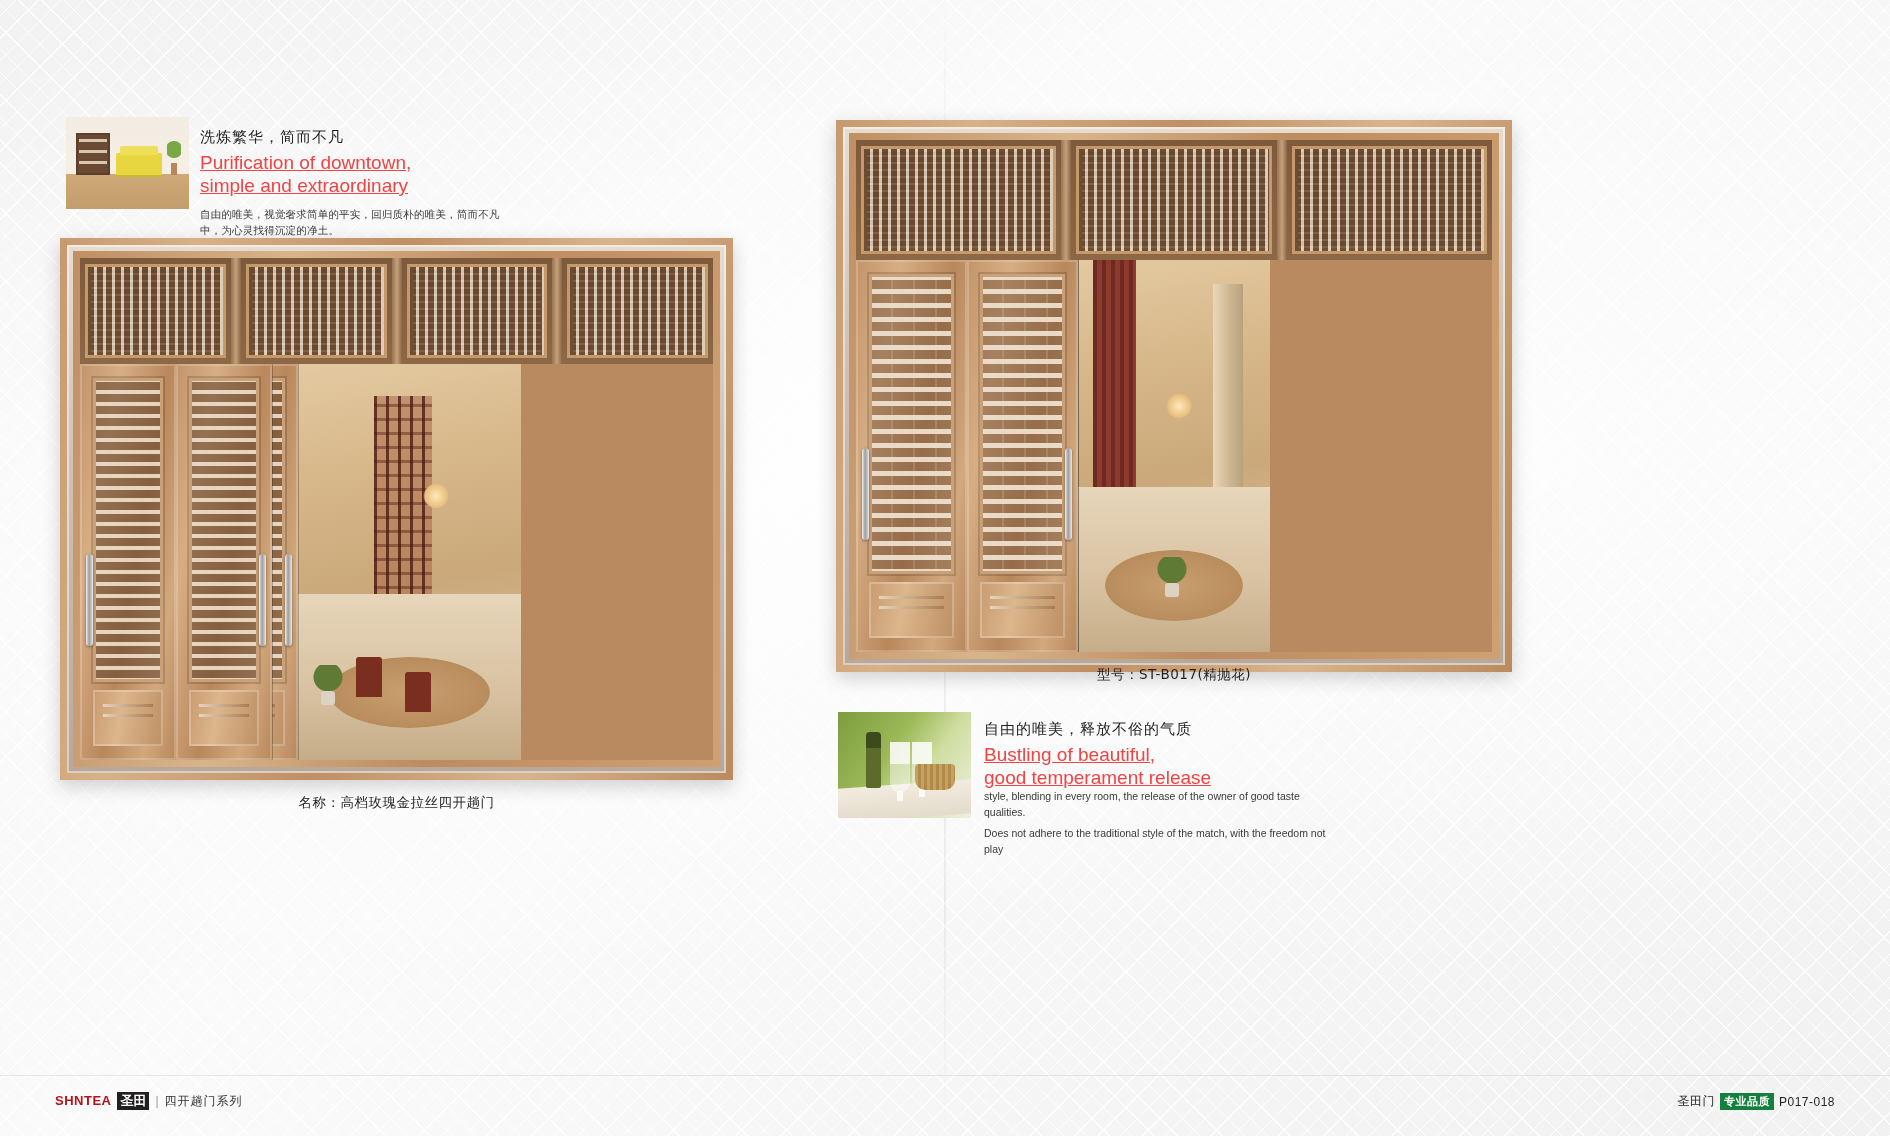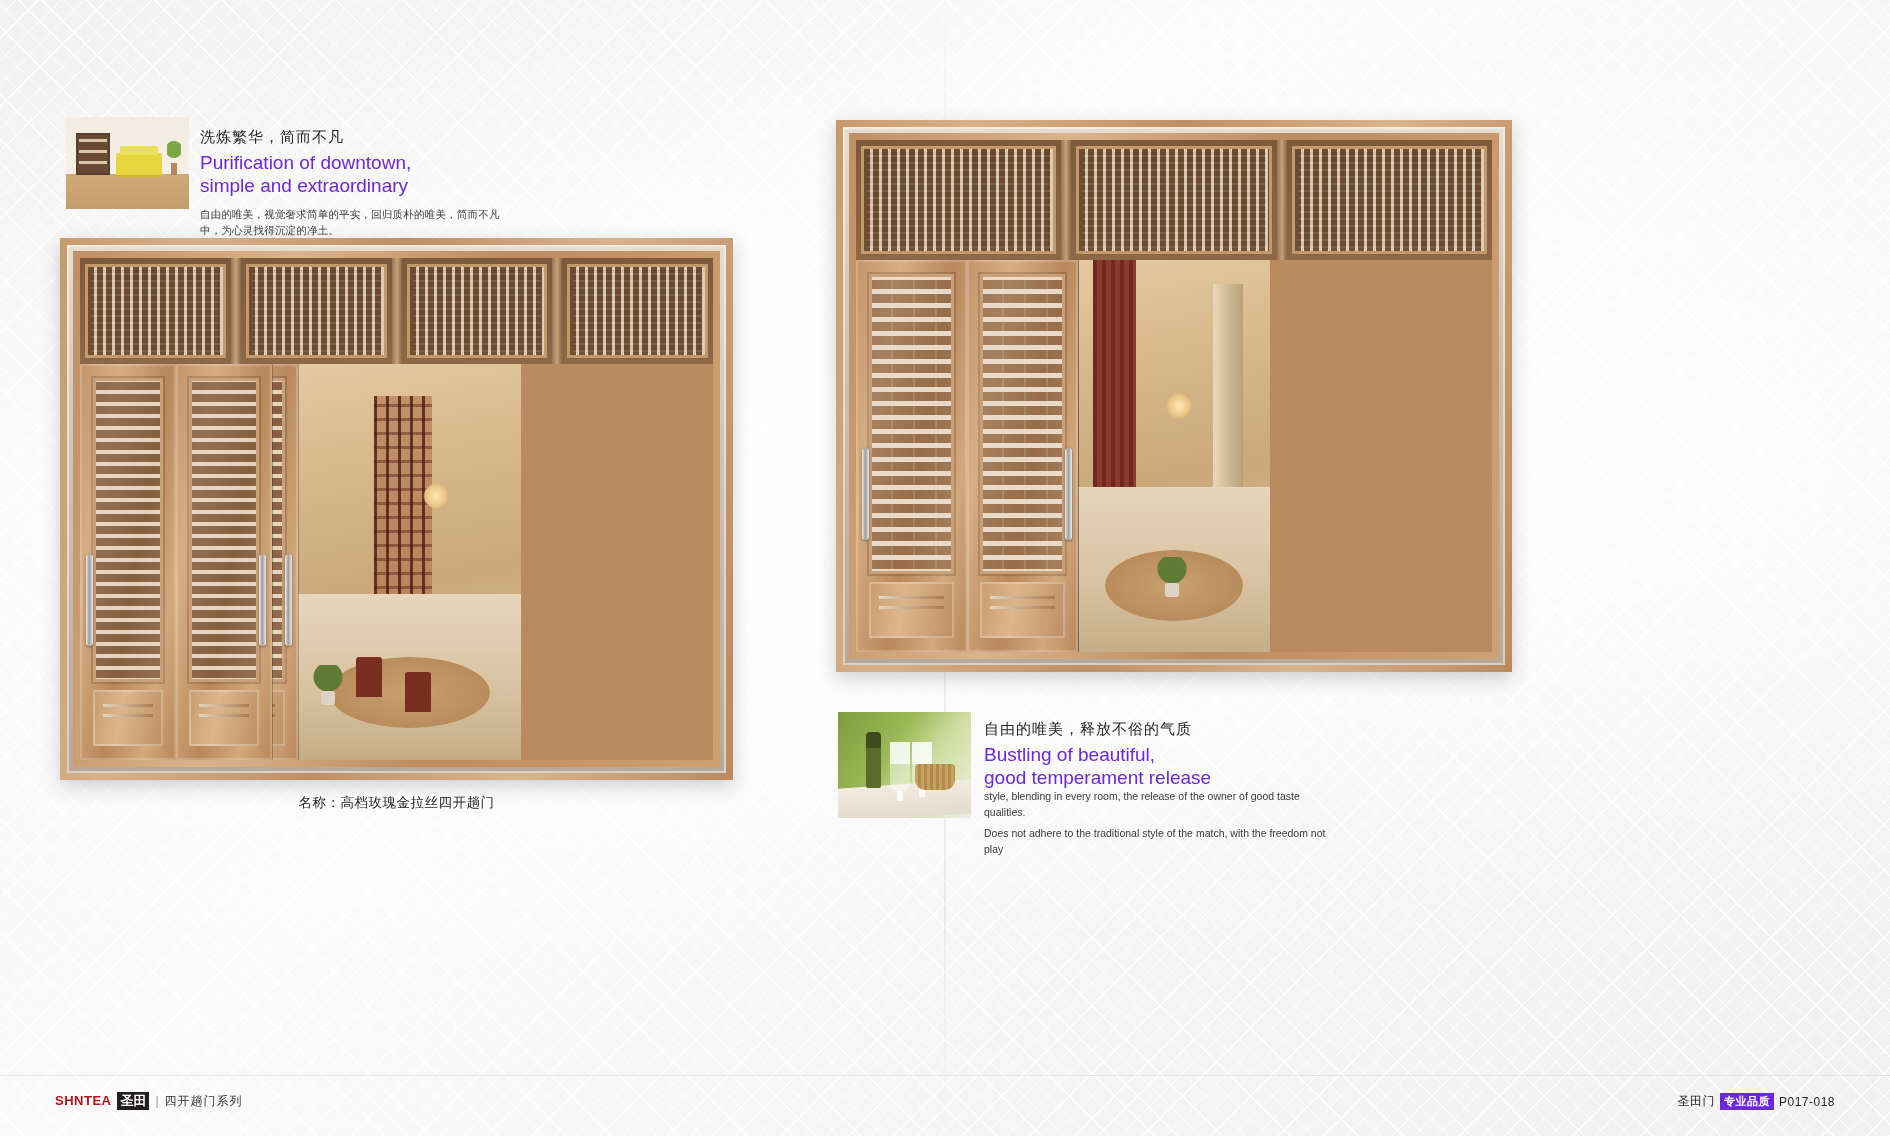--- a/index.html
+++ b/index.html
@@ -46,23 +46,24 @@
   
   .cn { font-family: "DejaVu Sans", sans-serif; }
   .hdr-cn {
     font-size: 15px;
     color: #231f20;
     letter-spacing: 1px;
     margin-bottom: 4px;
   }
   .hdr-en {
     font-size: 19px;
-    color: #6d28d9;
+    color: #ef4444;
     line-height: 1.22;
     font-weight: 400;
+    text-decoration: underline;
   }
   .body-cn {
     font-size: 10.5px;
     color: #3a3a3a;
     line-height: 1.5;
     letter-spacing: 0.2px;
   }
   .body-en {
     font-size: 10.5px;
     color: #3a3a3a;
@@ -304,21 +305,21 @@
   }
   .brand-sep { color:#999; font-size:12px; }
   .brand-series { font-size:12px; color:#333; letter-spacing:1px; }
 
   .folio {
     position:absolute; right:55px; bottom:26px;
     display:flex; align-items:center; gap:5px;
     font-size:12px; color:#231f20; letter-spacing:0.5px;
   }
   .folio-badge {
-    background:#6d28d9; color:#fff; font-size:11px; padding:1px 4px; font-weight:bold;
+    background:#15803d; color:#fff; font-size:11px; padding:1px 4px; font-weight:bold;
   }
   .folio-num { font-size:12px; color:#231f20; }
 </style>
 </head>
 <body>
 
 <div class="page"></div>
 <div class="spread-gutter"></div>
 
 <div class="photo photo-living">
@@ -449,20 +450,23 @@
         <div class="leaf-glass freeform"></div>
         <div class="leaf-bottom"></div>
         <div class="handle" style="right:6px;"></div>
       </div>
     </div>
 
   </div>
 </div>
 
 <div class="caption" style="left:836px;top:662px;width:676px;">
+  <div class="cn">
+    <span>型号：</span><span>ST-B017(精抛花)</span>
+  </div>
 </div>
 
 <div class="photo photo-wine">
   <div class="pw-table"></div>
   <div class="pw-bottle"></div>
   <div class="pw-glass pw-g1"></div>
   <div class="pw-glass pw-g2"></div>
   <div class="pw-basket"></div>
 </div>
 

